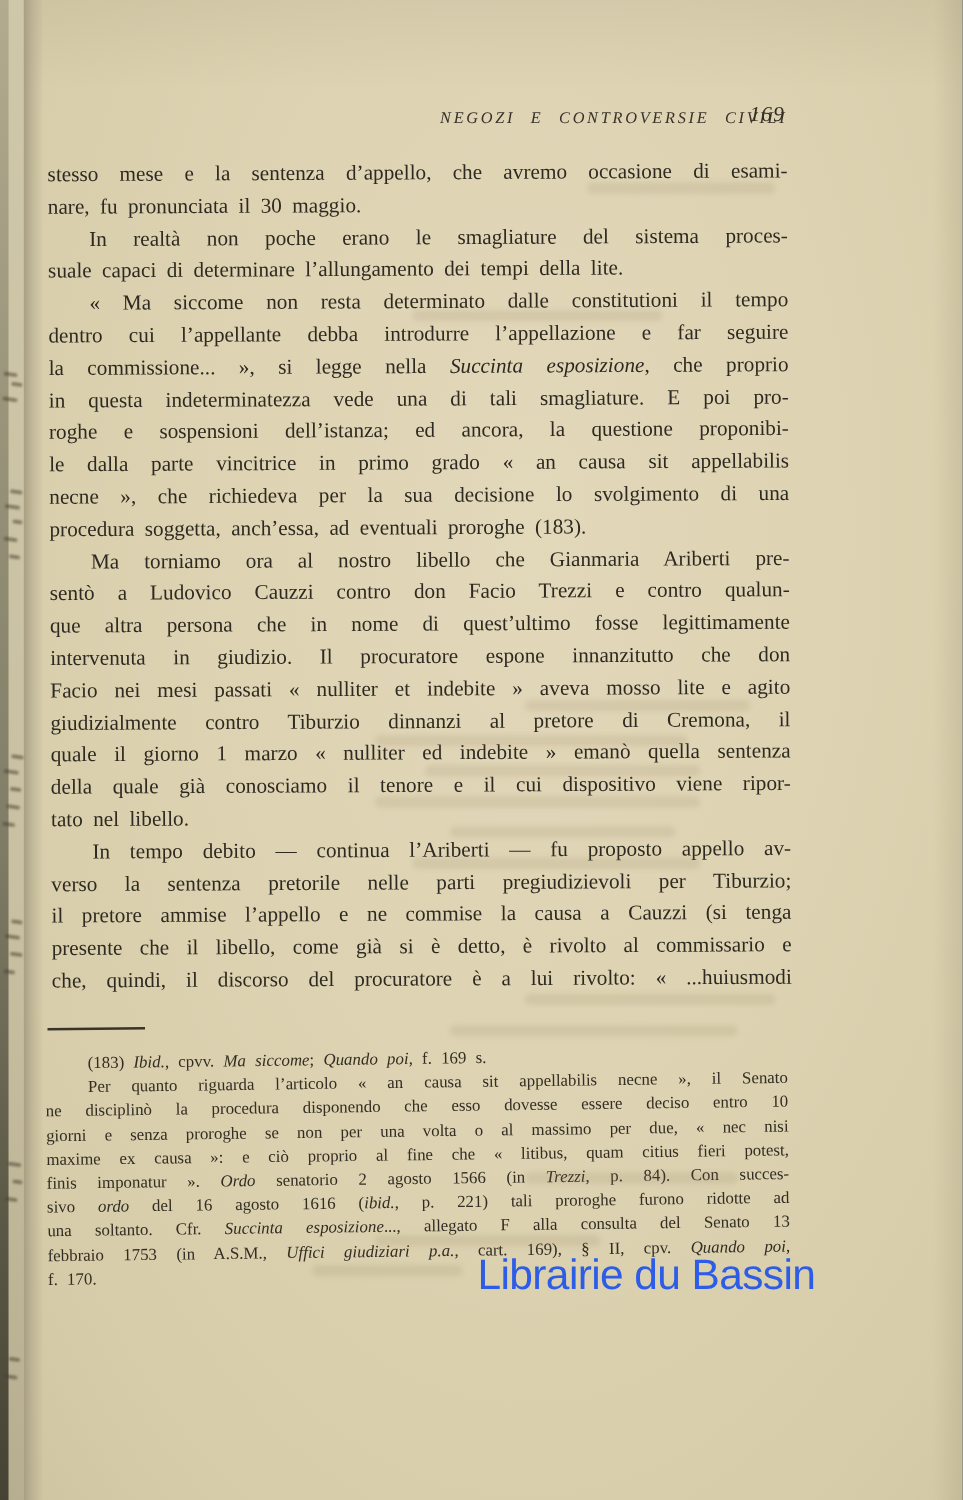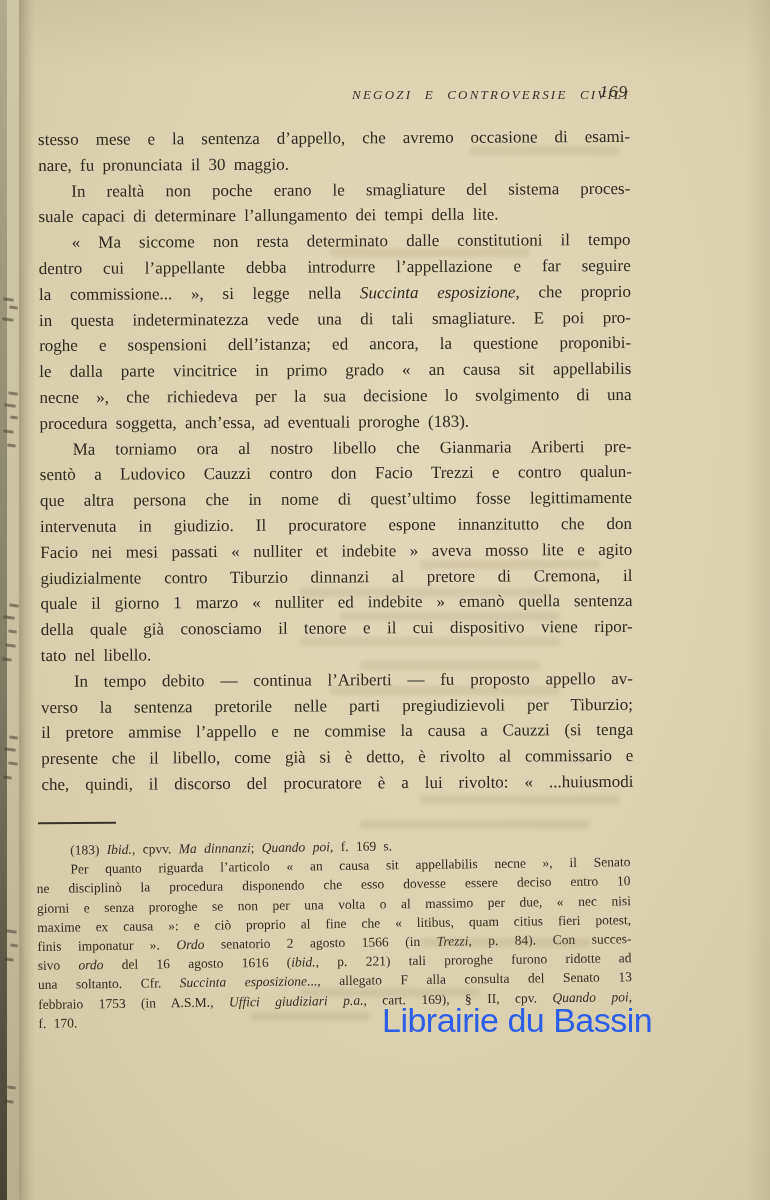--- a/index.html
+++ b/index.html
@@ -120,21 +120,21 @@
       <div class="tline ind">In tempo debito — continua l’Ariberti — fu proposto appello av-</div>
       <div class="tline">verso la sentenza pretorile nelle parti pregiudizievoli per Tiburzio;</div>
       <div class="tline">il pretore ammise l’appello e ne commise la causa a Cauzzi (si tenga</div>
       <div class="tline">presente che il libello, come già si è detto, è rivolto al commissario e</div>
       <div class="tline">che, quindi, il discorso del procuratore è a lui rivolto: « ...huiusmodi</div>
     </div>
 
   <div class="footnote-rule"></div>
 
   <div class="footnote">
-      <div class="tline ind last">(183) <i>Ibid.</i>, cpvv. <i>Ma dinnanzi</i>; <i>Quando poi</i>, f. 169 s.</div>
+      <div class="tline ind last">(183) <i>Ibid.</i>, cpvv. <i>Ma siccome</i>; <i>Quando poi</i>, f. 169 s.</div>
       <div class="tline ind">Per quanto riguarda l’articolo « an causa sit appellabilis necne », il Senato</div>
       <div class="tline">ne disciplinò la procedura disponendo che esso dovesse essere deciso entro 10</div>
       <div class="tline">giorni e senza proroghe se non per una volta o al massimo per due, « nec nisi</div>
       <div class="tline">maxime ex causa »: e ciò proprio al fine che « litibus, quam citius fieri potest,</div>
       <div class="tline">finis imponatur ». <i>Ordo</i> senatorio 2 agosto 1566 (in <i>Trezzi</i>, p. 84). Con succes-</div>
       <div class="tline">sivo <i>ordo</i> del 16 agosto 1616 (<i>ibid.</i>, p. 221) tali proroghe furono ridotte ad</div>
       <div class="tline">una soltanto. Cfr. <i>Succinta esposizione</i>..., allegato F alla consulta del Senato 13</div>
       <div class="tline">febbraio 1753 (in A.S.M., <i>Uffici giudiziari p.a.</i>, cart. 169), § II, cpv. <i>Quando poi</i>,</div>
       <div class="tline last">f. 170.</div>
     </div>

